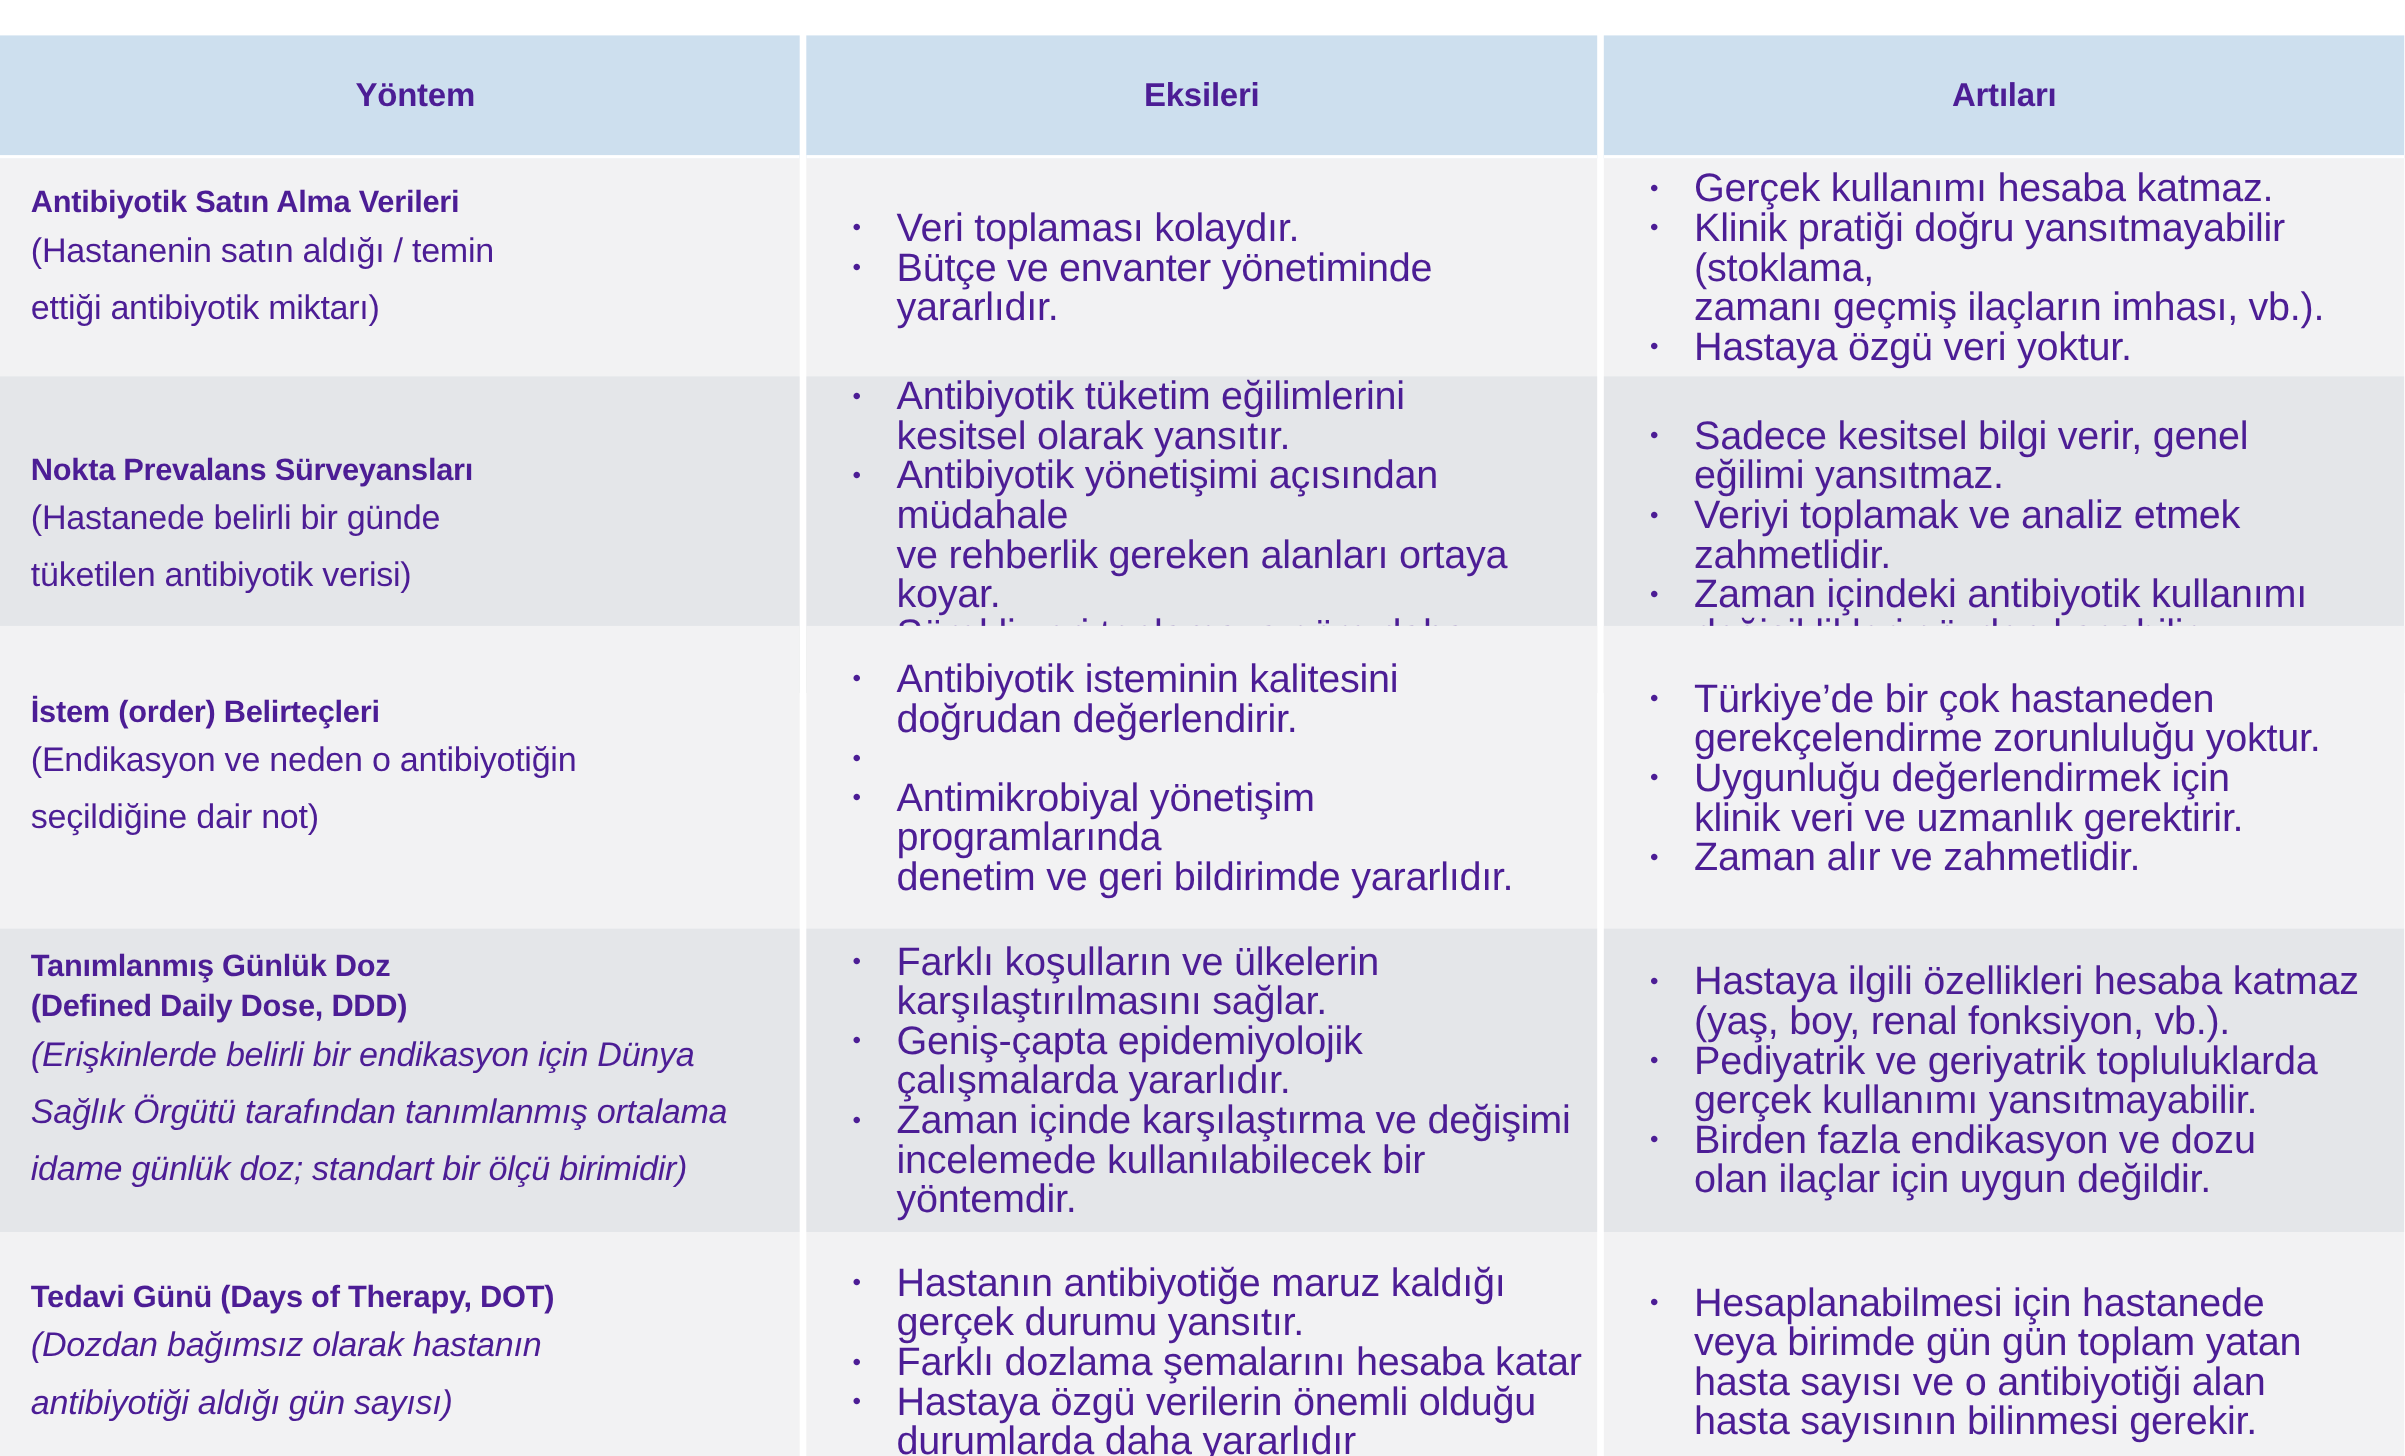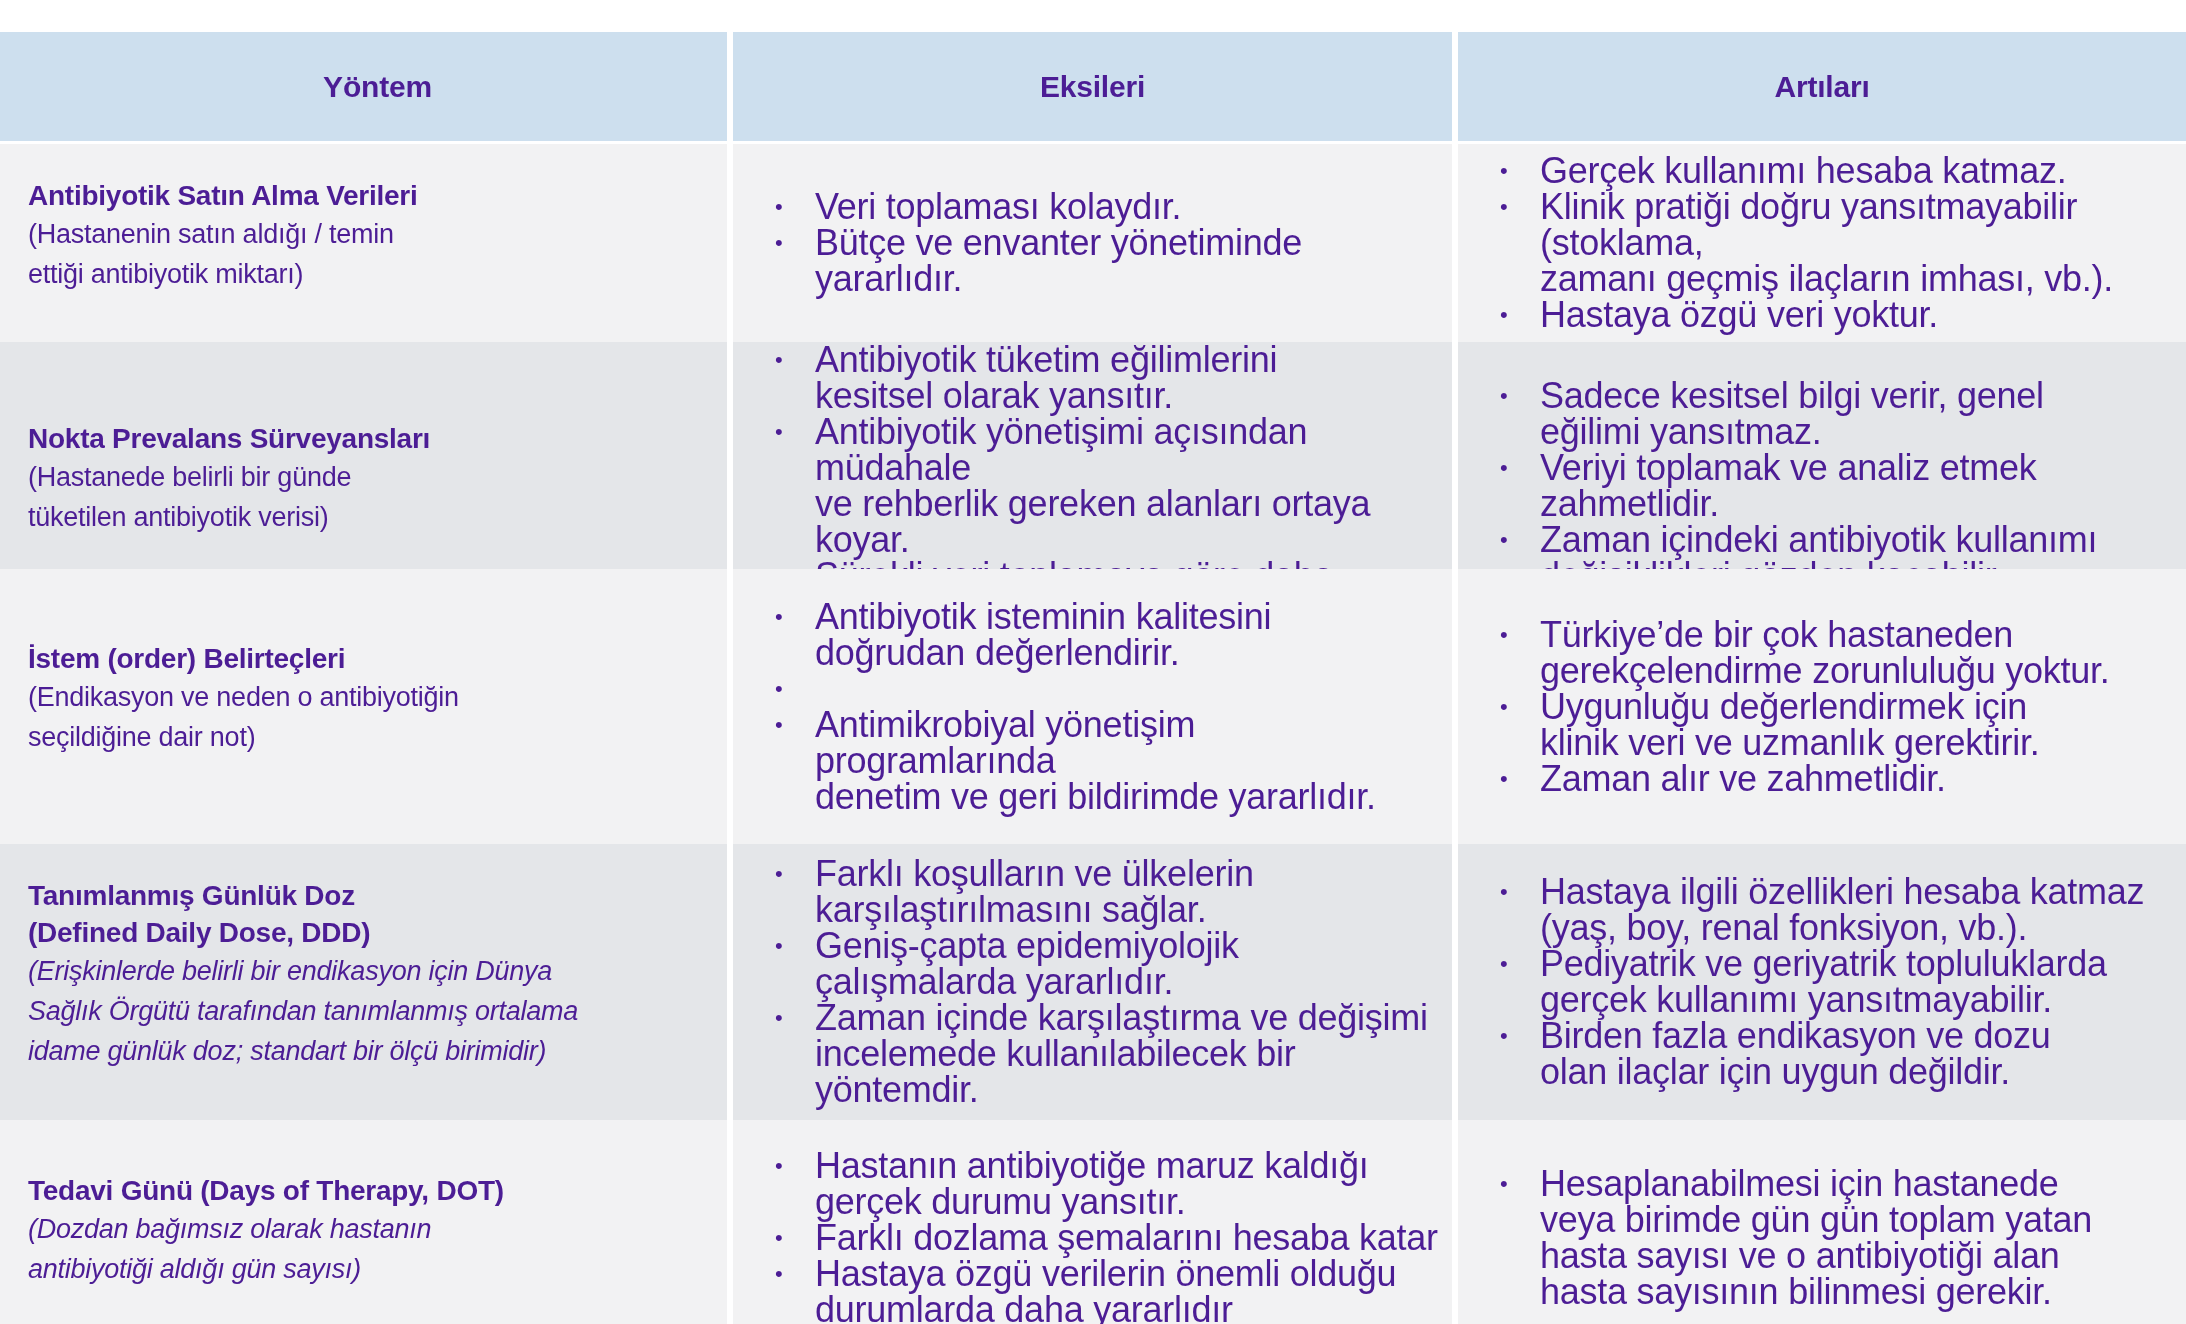--- a/index.html
+++ b/index.html
@@ -42,21 +42,21 @@
     box-sizing:border-box;
   }
   .method-cell{padding:0 18px 16px 28px;}
   .list-cell{padding:0 10px 0 42px;}
 
   .method-title{
     font-weight:bold;font-size:28px;line-height:37px;
     white-space:pre-line;
   }
   .method-subtitle{
-    font-size:27px;line-height:40px;
+    font-size:31px;line-height:52px;
     white-space:pre-line;
   }
   .method-subtitle.italic{font-style:italic;}
 
   .bullet-list{display:flex;flex-direction:column;}
   .bullet-item{display:flex;align-items:flex-start;}
   .bullet{
     flex:0 0 40px;
     font-size:22px;line-height:36px;
   }

